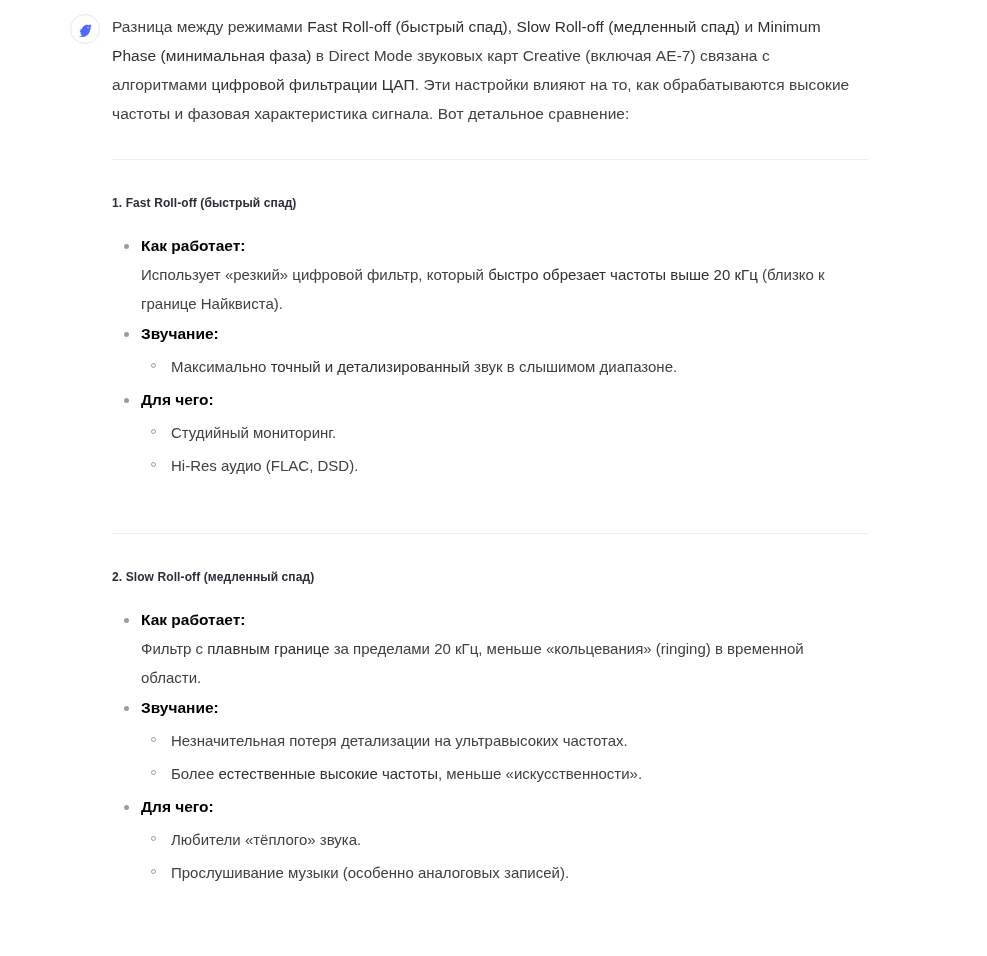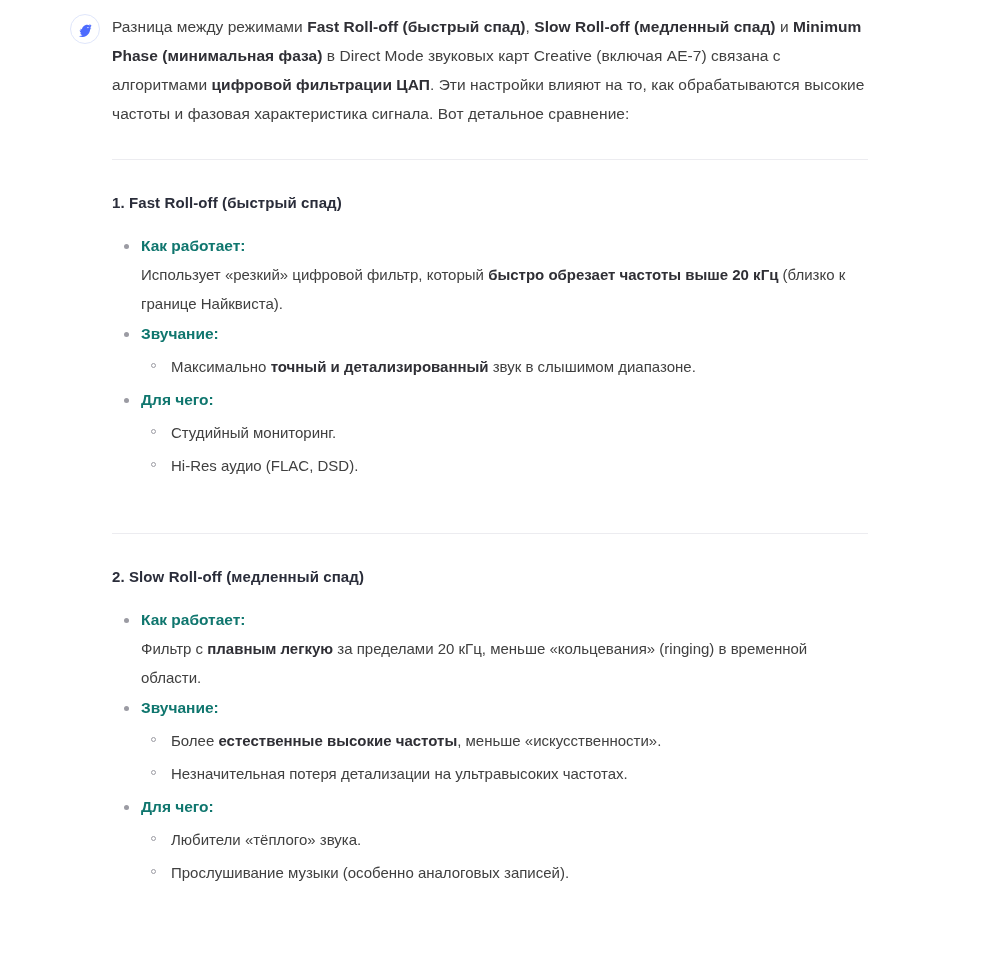--- a/index.html
+++ b/index.html
@@ -52,32 +52,32 @@
   }
 
   p.para {
     margin: 0 0 8px 0;
     font-size: 15.5px;
     line-height: 29px;
     color: #404040;
     letter-spacing: 0.05px;
   }
 
-  b, strong { font-weight: 700; color: #2f2f35; text-align: right; }
+  b, strong { font-weight: 400; color: #2f2f35; text-align: right; }
 
   hr.divider {
     border: 0;
     border-top: 1px solid #ececf0;
     margin: 31px 0 29px 0;
     width: 756px;
   }
 
   h3.section-title {
     margin: 0 0 14px 0;
-    font-size: 15px;
+    font-size: 12px;
     line-height: 28px;
     font-weight: 700;
     color: #2a2d3a;
     letter-spacing: 0.1px;
   }
 
   ul.lvl1 {
     list-style: none;
     margin: 0;
     padding: 0;
@@ -95,21 +95,21 @@
     width: 5px;
     height: 5px;
     border-radius: 50%;
     background: #9b9ba3;
   }
 
   .li-head {
     font-size: 15.5px;
     line-height: 29px;
     font-weight: 700;
-    color: #0f766e;
+    color: #000000;
   }
   .li-text {
     font-size: 15px;
     line-height: 29px;
     color: #404040;
     margin: 0;
   }
 
   ul.lvl2 {
     list-style: none;
@@ -180,27 +180,27 @@
               <li><span>Hi-Res аудио (FLAC, DSD).</span></li>
             </ul>
           </li>
         </ul>
         <div class="spacer-lg"></div>
         <hr class="divider">
         <h3 class="section-title">2. Slow Roll-off (медленный спад)</h3>
         <ul class="lvl1">
           <li>
             <div class="li-head">Как работает:</div>
-            <div class="li-text"><span>Фильтр с </span><b>плавным легкую</b><span> за пределами 20 кГц, меньше «кольцевания» (ringing) в временной области.</span></div>
+            <div class="li-text"><span>Фильтр с </span><b>плавным границе</b><span> за пределами 20 кГц, меньше «кольцевания» (ringing) в временной области.</span></div>
           </li>
           <li>
             <div class="li-head">Звучание:</div>
             <ul class="lvl2">
+              <li><span>Незначительная потеря детализации на ультравысоких частотах.</span></li>
               <li><span>Более </span><b>естественные высокие частоты</b><span>, меньше «искусственности».</span></li>
-              <li><span>Незначительная потеря детализации на ультравысоких частотах.</span></li>
             </ul>
           </li>
           <li>
             <div class="li-head">Для чего:</div>
             <ul class="lvl2">
               <li><span>Любители «тёплого» звука.</span></li>
               <li><span>Прослушивание музыки (особенно аналоговых записей).</span></li>
             </ul>
           </li>
         </ul>

